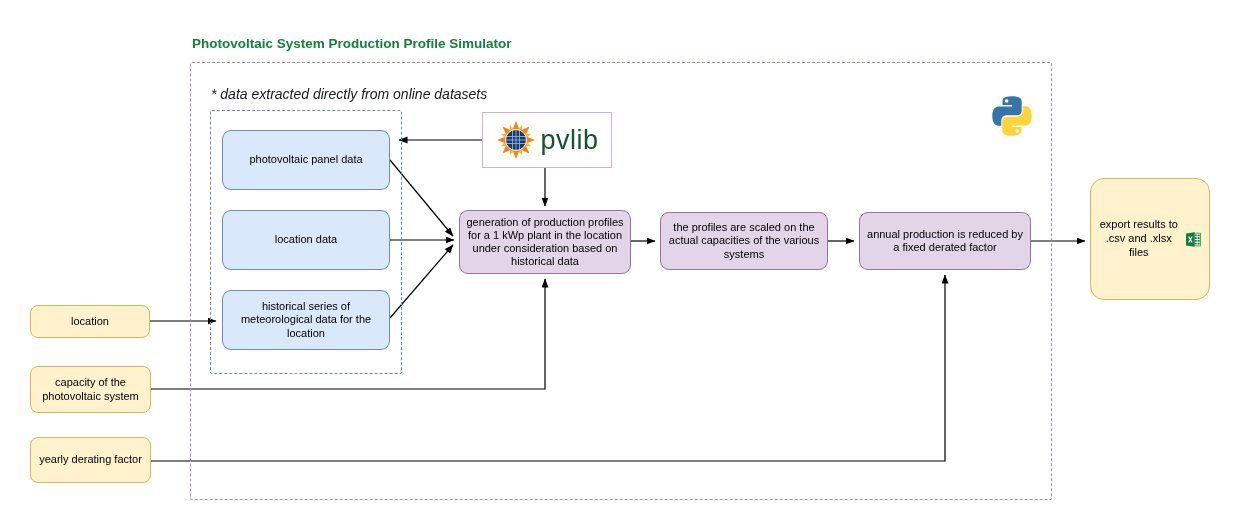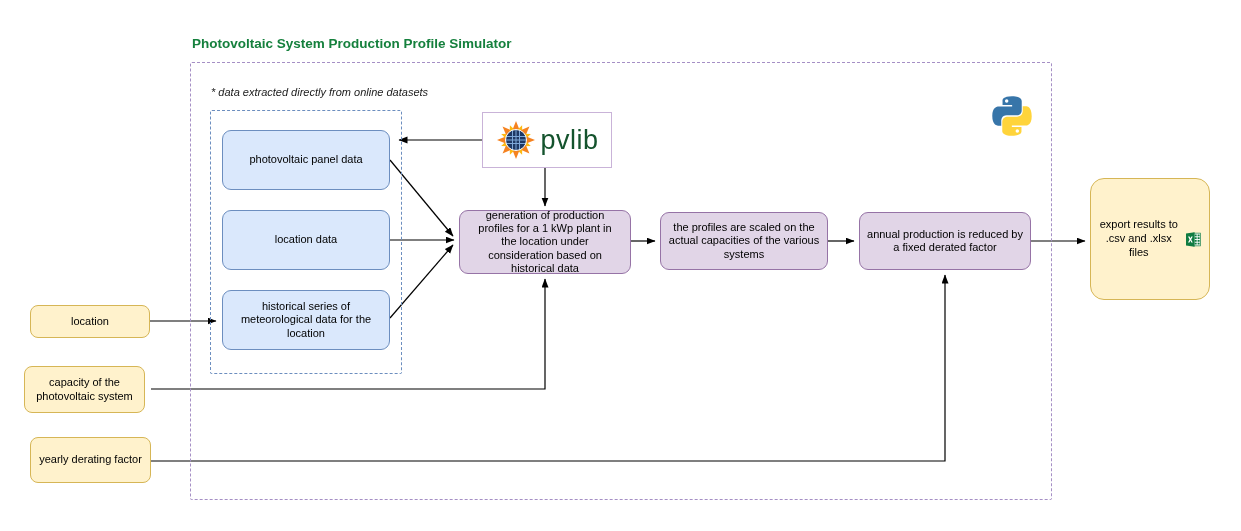--- a/index.html
+++ b/index.html
@@ -12,44 +12,44 @@
 
   .diagram-title{
     position:absolute;left:192px;top:36px;
     font-size:13.5px;font-weight:bold;color:#15803d;white-space:nowrap;
   }
   .outer-dashed{
     position:absolute;left:190px;top:62px;width:860px;height:436px;
     border:1.4px dashed #A58FC5;border-radius:2px;
   }
   .note{
-    position:absolute;left:211px;top:86px;font-size:11px;font-style:italic;color:#1a1a1a;
+    position:absolute;left:211px;top:86px;font-size:14px;font-style:italic;color:#1a1a1a;
     white-space:nowrap;
   }
   .inner-dashed{
     position:absolute;left:210px;top:110px;width:190px;height:262px;
     border:1.3px dashed #6C8EBF;border-radius:2px;
   }
   .node{
     position:absolute;display:flex;align-items:center;justify-content:center;
     text-align:center;font-size:11px;line-height:1.2;box-sizing:border-box;
   }
   .node-blue{background:#DAE8FC;border:1px solid #6C8EBF;border-radius:9px;padding:0 6px;}
   .node-purple{background:#E1D5E7;border:1px solid #9673A6;border-radius:9px;padding:0 6px;}
   .node-yellow{background:#FFF2CC;border:1px solid #D6B656;border-radius:8px;padding:0 4px;}
 
   #node-panel{left:222px;top:130px;width:168px;height:60px;}
   #node-inverter{left:222px;top:210px;width:168px;height:60px;}
   #node-weather{left:222px;top:290px;width:168px;height:60px;}
-  #node-generate{left:459px;top:210px;width:172px;height:64px;padding:0 12px;}
+  #node-generate{left:459px;top:210px;width:172px;height:64px;padding:0 5px;}
   #node-scale{left:660px;top:212px;width:168px;height:58px;}
   #node-derate{left:859px;top:212px;width:172px;height:58px;}
 
   #node-location{left:30px;top:305px;width:120px;height:33px;}
-  #node-capacity{left:24px;top:366px;width:121px;height:47px;}
+  #node-capacity{left:30px;top:366px;width:121px;height:47px;}
   #node-derating{left:30px;top:437px;width:121px;height:46px;}
 
   .pvlib-box{
     position:absolute;left:482px;top:112px;width:130px;height:56px;box-sizing:border-box;
     background:#fff;border:1px solid #C9B3D8;
     display:flex;align-items:center;justify-content:center;gap:3px;
   }
   .pvlib-text{font-size:27px;color:#14532d;letter-spacing:0.5px;}
 
   .python-logo{position:absolute;left:988px;top:92px;width:48px;height:48px;}

